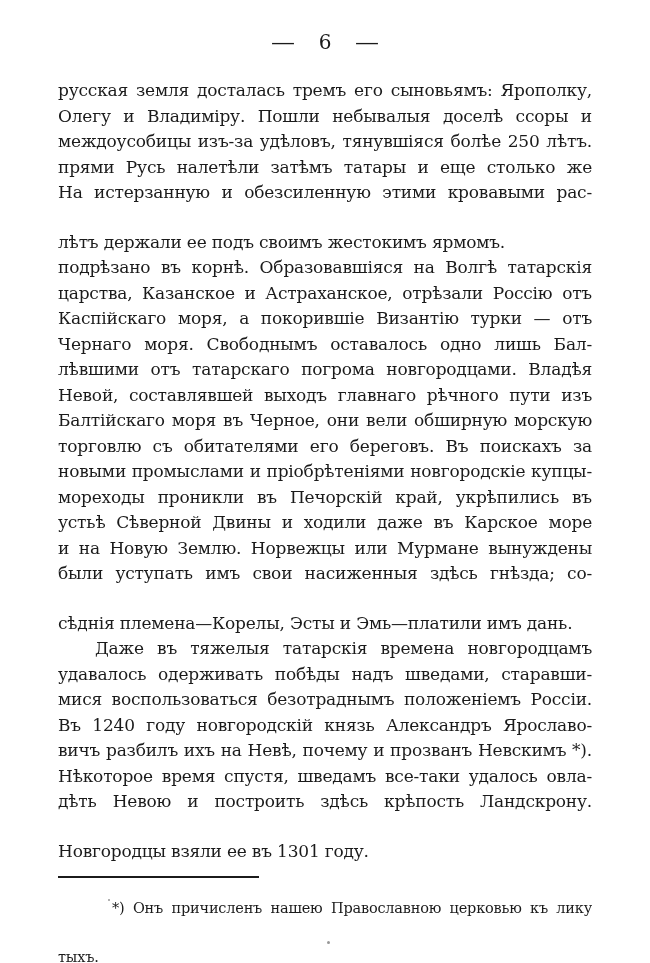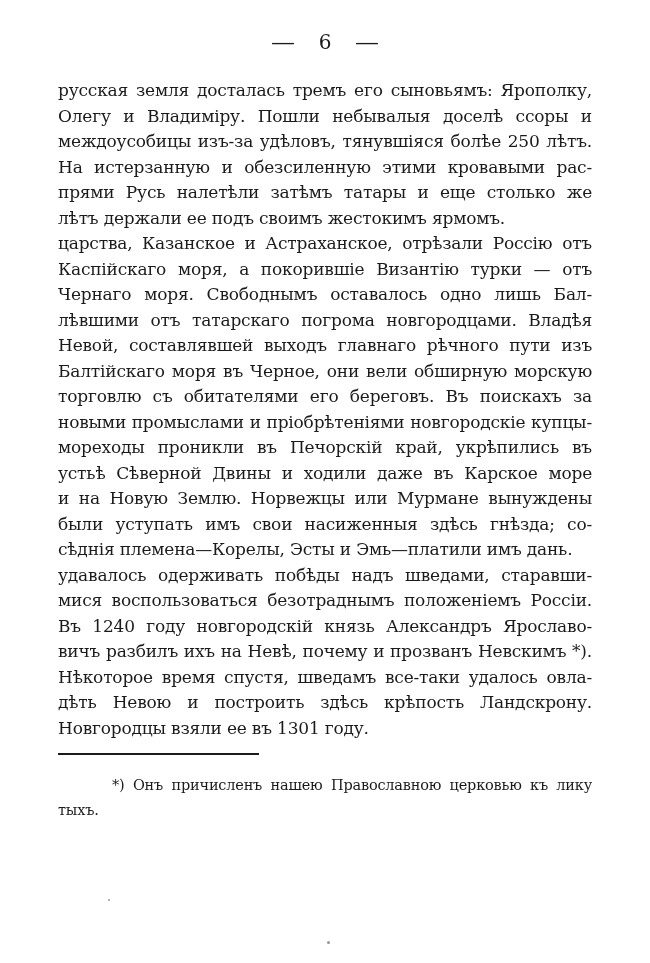--- a/index.html
+++ b/index.html
@@ -23,21 +23,21 @@
   .line{
     font-size:17px;
     line-height:25.5px;
     height:25.5px;
     letter-spacing:-0.2px;
     text-align:justify;
     text-align-last:justify;
     overflow:hidden;
     white-space:normal;
   }
-  .line.last{text-align-last:left;}
+  .line.last{text-align-last:left;margin-top:24px;}
   .line.indent{text-indent:37px;}
   .it{}
   .footnote-rule{
     margin-top:12px;
     width:201px;height:2px;background:#1b1b1b;
   }
   .footnote{margin-top:18px;}
   .footnote .line{
     font-size:14.5px;
     line-height:25px;height:25px;
@@ -57,40 +57,42 @@
     <span>6</span>
     <span class="dash">—</span>
   </div>
 
   <div class="text-column">
     <div id="paragraphs">
         <div>
           <div class="line"><span>русская земля досталась тремъ его сыновьямъ: Ярополку,</span></div>
           <div class="line"><span>Олегу и Владиміру. Пошли небывалыя доселѣ ссоры и</span></div>
           <div class="line"><span>междоусобицы изъ-за удѣловъ, тянувшіяся болѣе 250 лѣтъ.</span></div>
+          <div class="line"><span>прями Русь налетѣли затѣмъ татары и еще столько же</span></div>
           <div class="line"><span>На истерзанную и обезсиленную этими кровавыми рас-</span></div>
-          <div class="line"><span>прями Русь налетѣли затѣмъ татары и еще столько же</span></div>
           <div class="line last"><span>лѣтъ держали ее подъ своимъ жестокимъ ярмомъ.</span></div>
         </div>
         <div>
+          <div class="line"><span>подрѣзано въ корнѣ. Образовавшіяся на Волгѣ татарскія</span></div>
           <div class="line"><span>царства, Казанское и Астраханское, отрѣзали Россію отъ</span></div>
           <div class="line"><span>Каспійскаго моря, а покорившіе Византію турки — отъ</span></div>
           <div class="line"><span>Чернаго моря. Свободнымъ оставалось одно лишь Бал-</span></div>
           <div class="line"><span>лѣвшими отъ татарскаго погрома новгородцами. Владѣя</span></div>
           <div class="line"><span>Невой, составлявшей выходъ главнаго рѣчного пути изъ</span></div>
           <div class="line"><span>Балтійскаго моря въ Черное, они вели обширную морскую</span></div>
           <div class="line"><span>торговлю съ обитателями его береговъ. Въ поискахъ за</span></div>
           <div class="line"><span>новыми промыслами и пріобрѣтеніями новгородскіе купцы-</span></div>
           <div class="line"><span>мореходы проникли въ Печорскій край, укрѣпились въ</span></div>
           <div class="line"><span>устьѣ Сѣверной Двины и ходили даже въ Карское море</span></div>
           <div class="line"><span>и на Новую Землю. Норвежцы или </span><span class="it">Мурмане</span><span> вынуждены</span></div>
           <div class="line"><span>были уступать имъ свои насиженныя здѣсь гнѣзда; со-</span></div>
           <div class="line last"><span>сѣднія племена—Корелы, Эсты и Эмь—платили имъ дань.</span></div>
         </div>
         <div>
+          <div class="line indent"><span>Даже въ тяжелыя татарскія времена новгородцамъ</span></div>
           <div class="line"><span>удавалось одерживать побѣды надъ шведами, старавши-</span></div>
           <div class="line"><span>мися воспользоваться безотраднымъ положеніемъ Россіи.</span></div>
           <div class="line"><span>Въ 1240 году новгородскій князь Александръ Ярославо-</span></div>
           <div class="line"><span>вичъ разбилъ ихъ на Невѣ, почему и прозванъ </span><span class="it">Невскимъ</span><span> *).</span></div>
           <div class="line"><span>Нѣкоторое время спустя, шведамъ все-таки удалось овла-</span></div>
           <div class="line"><span>дѣть Невою и построить здѣсь крѣпость Ландскрону.</span></div>
           <div class="line last"><span>Новгородцы взяли ее въ 1301 году.</span></div>
         </div>
       </div>
     <div class="footnote-rule"></div>

